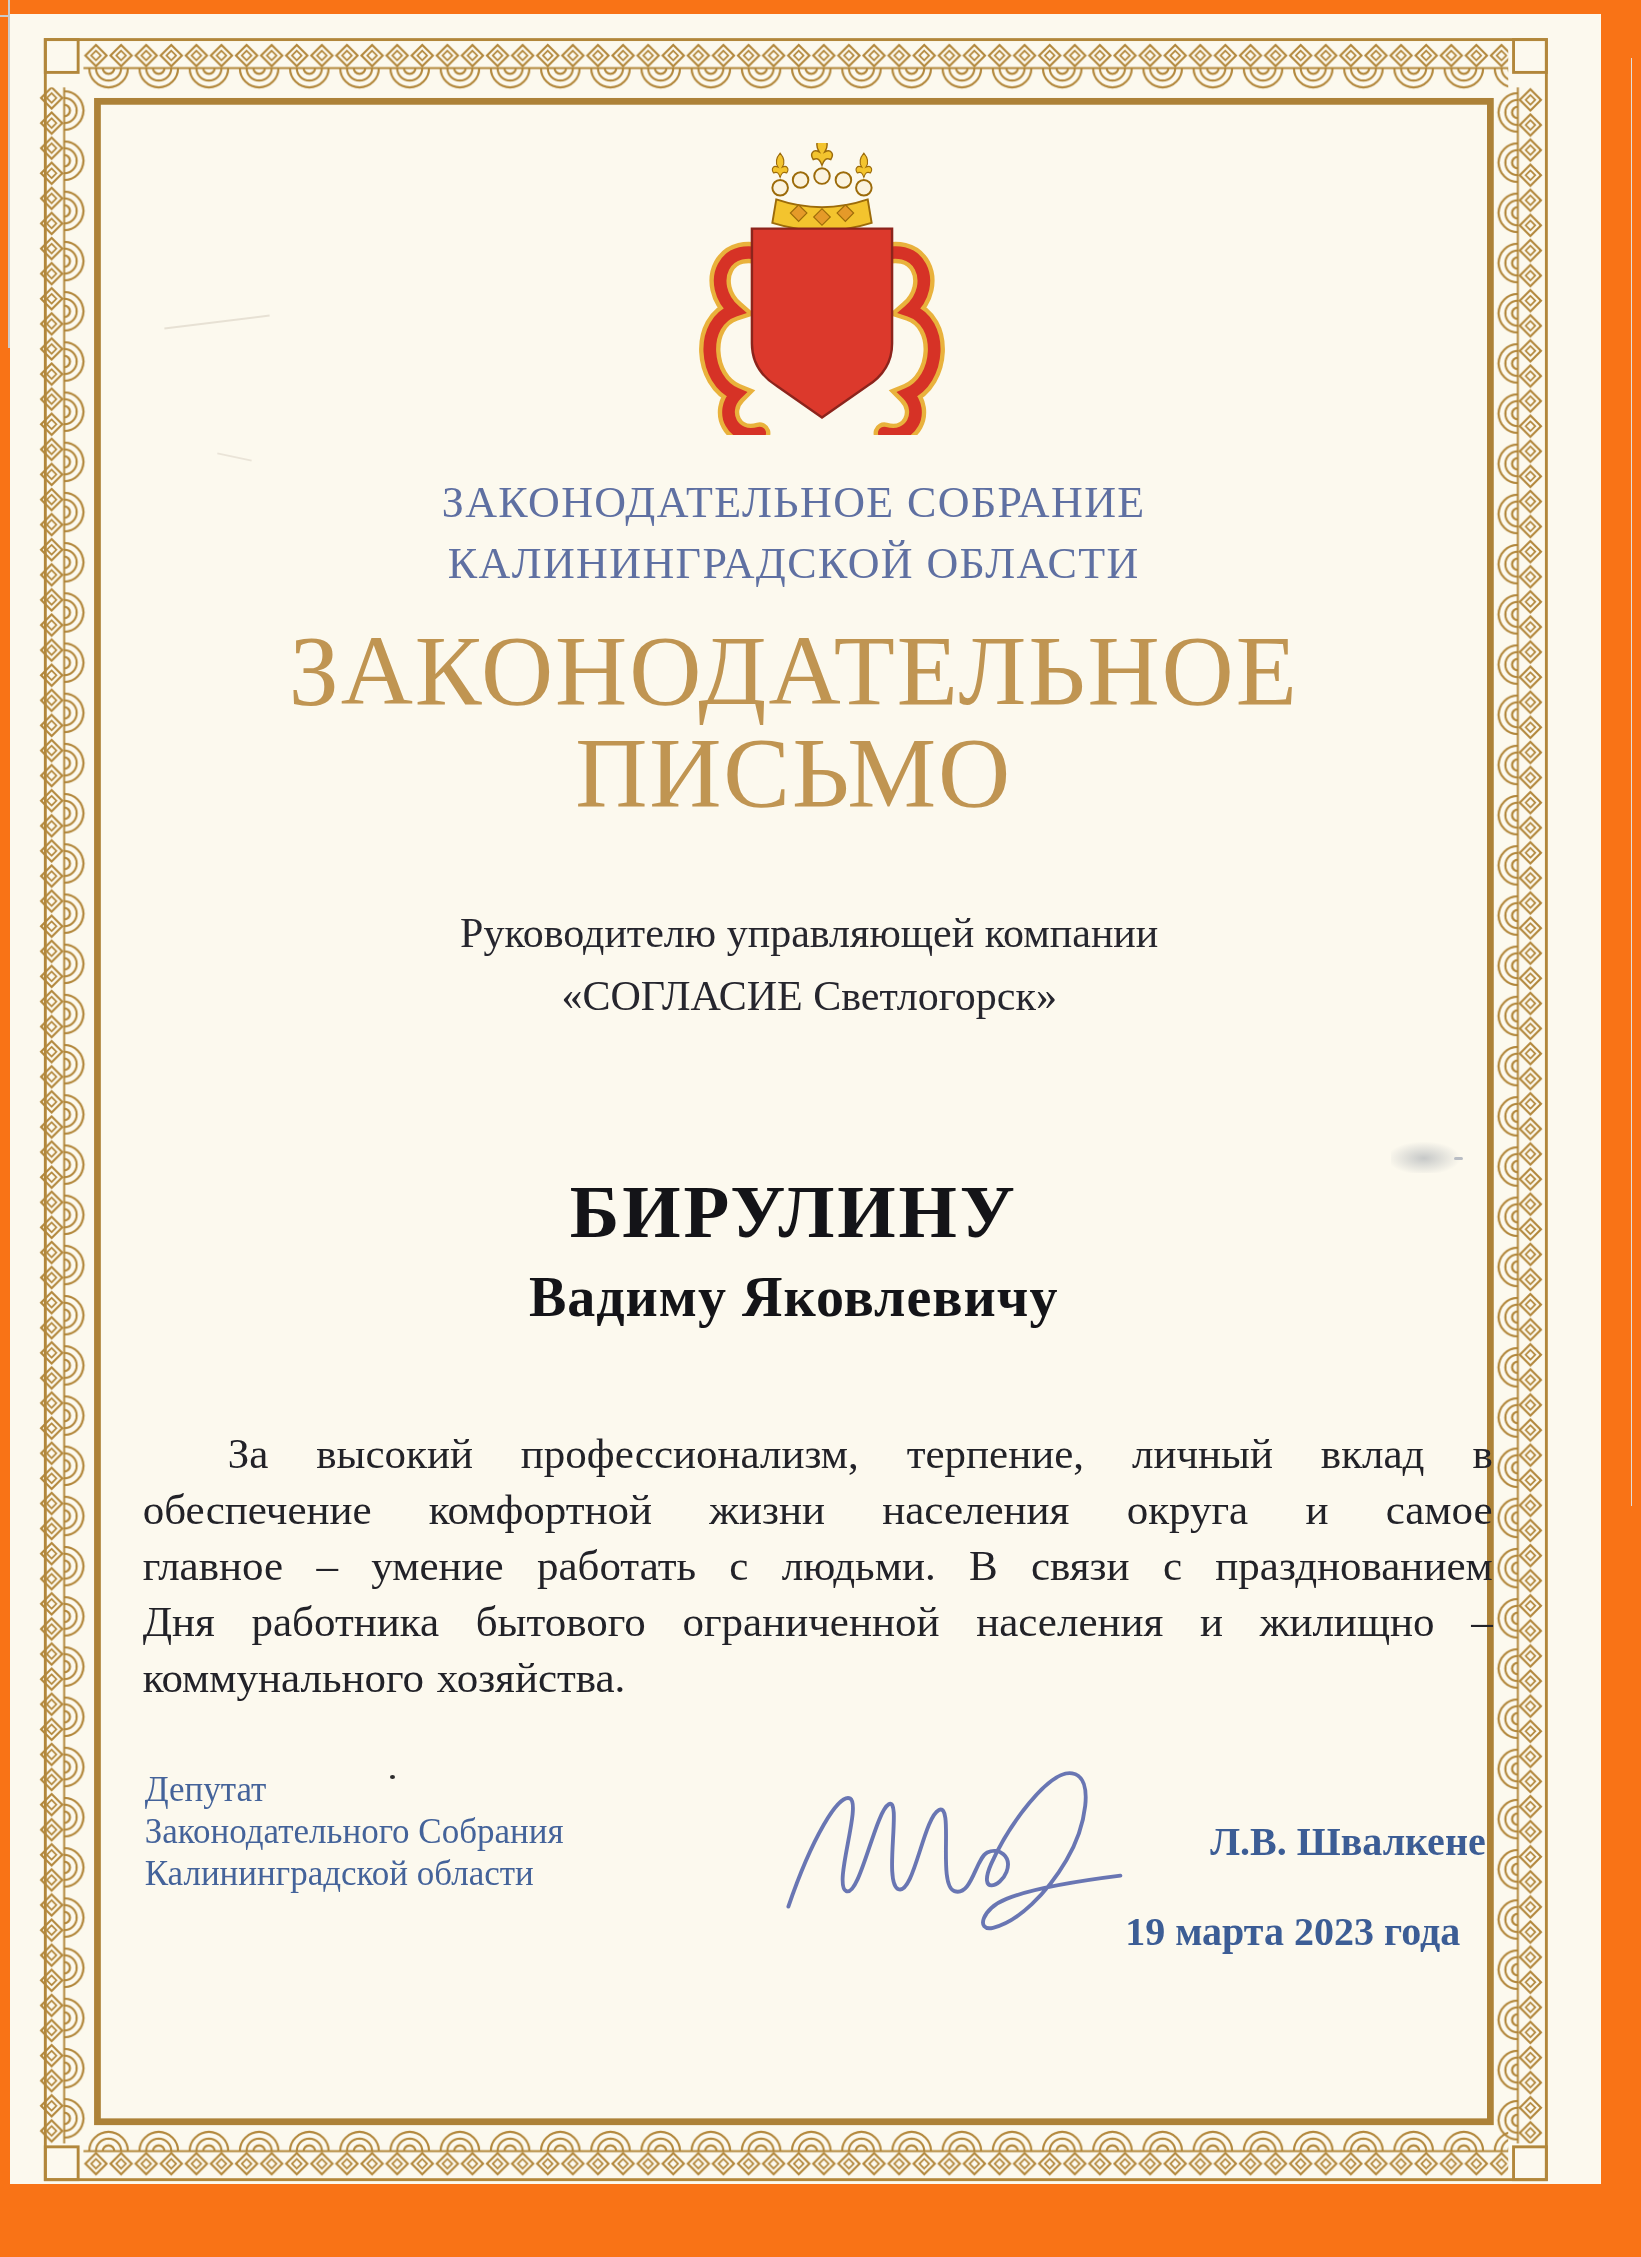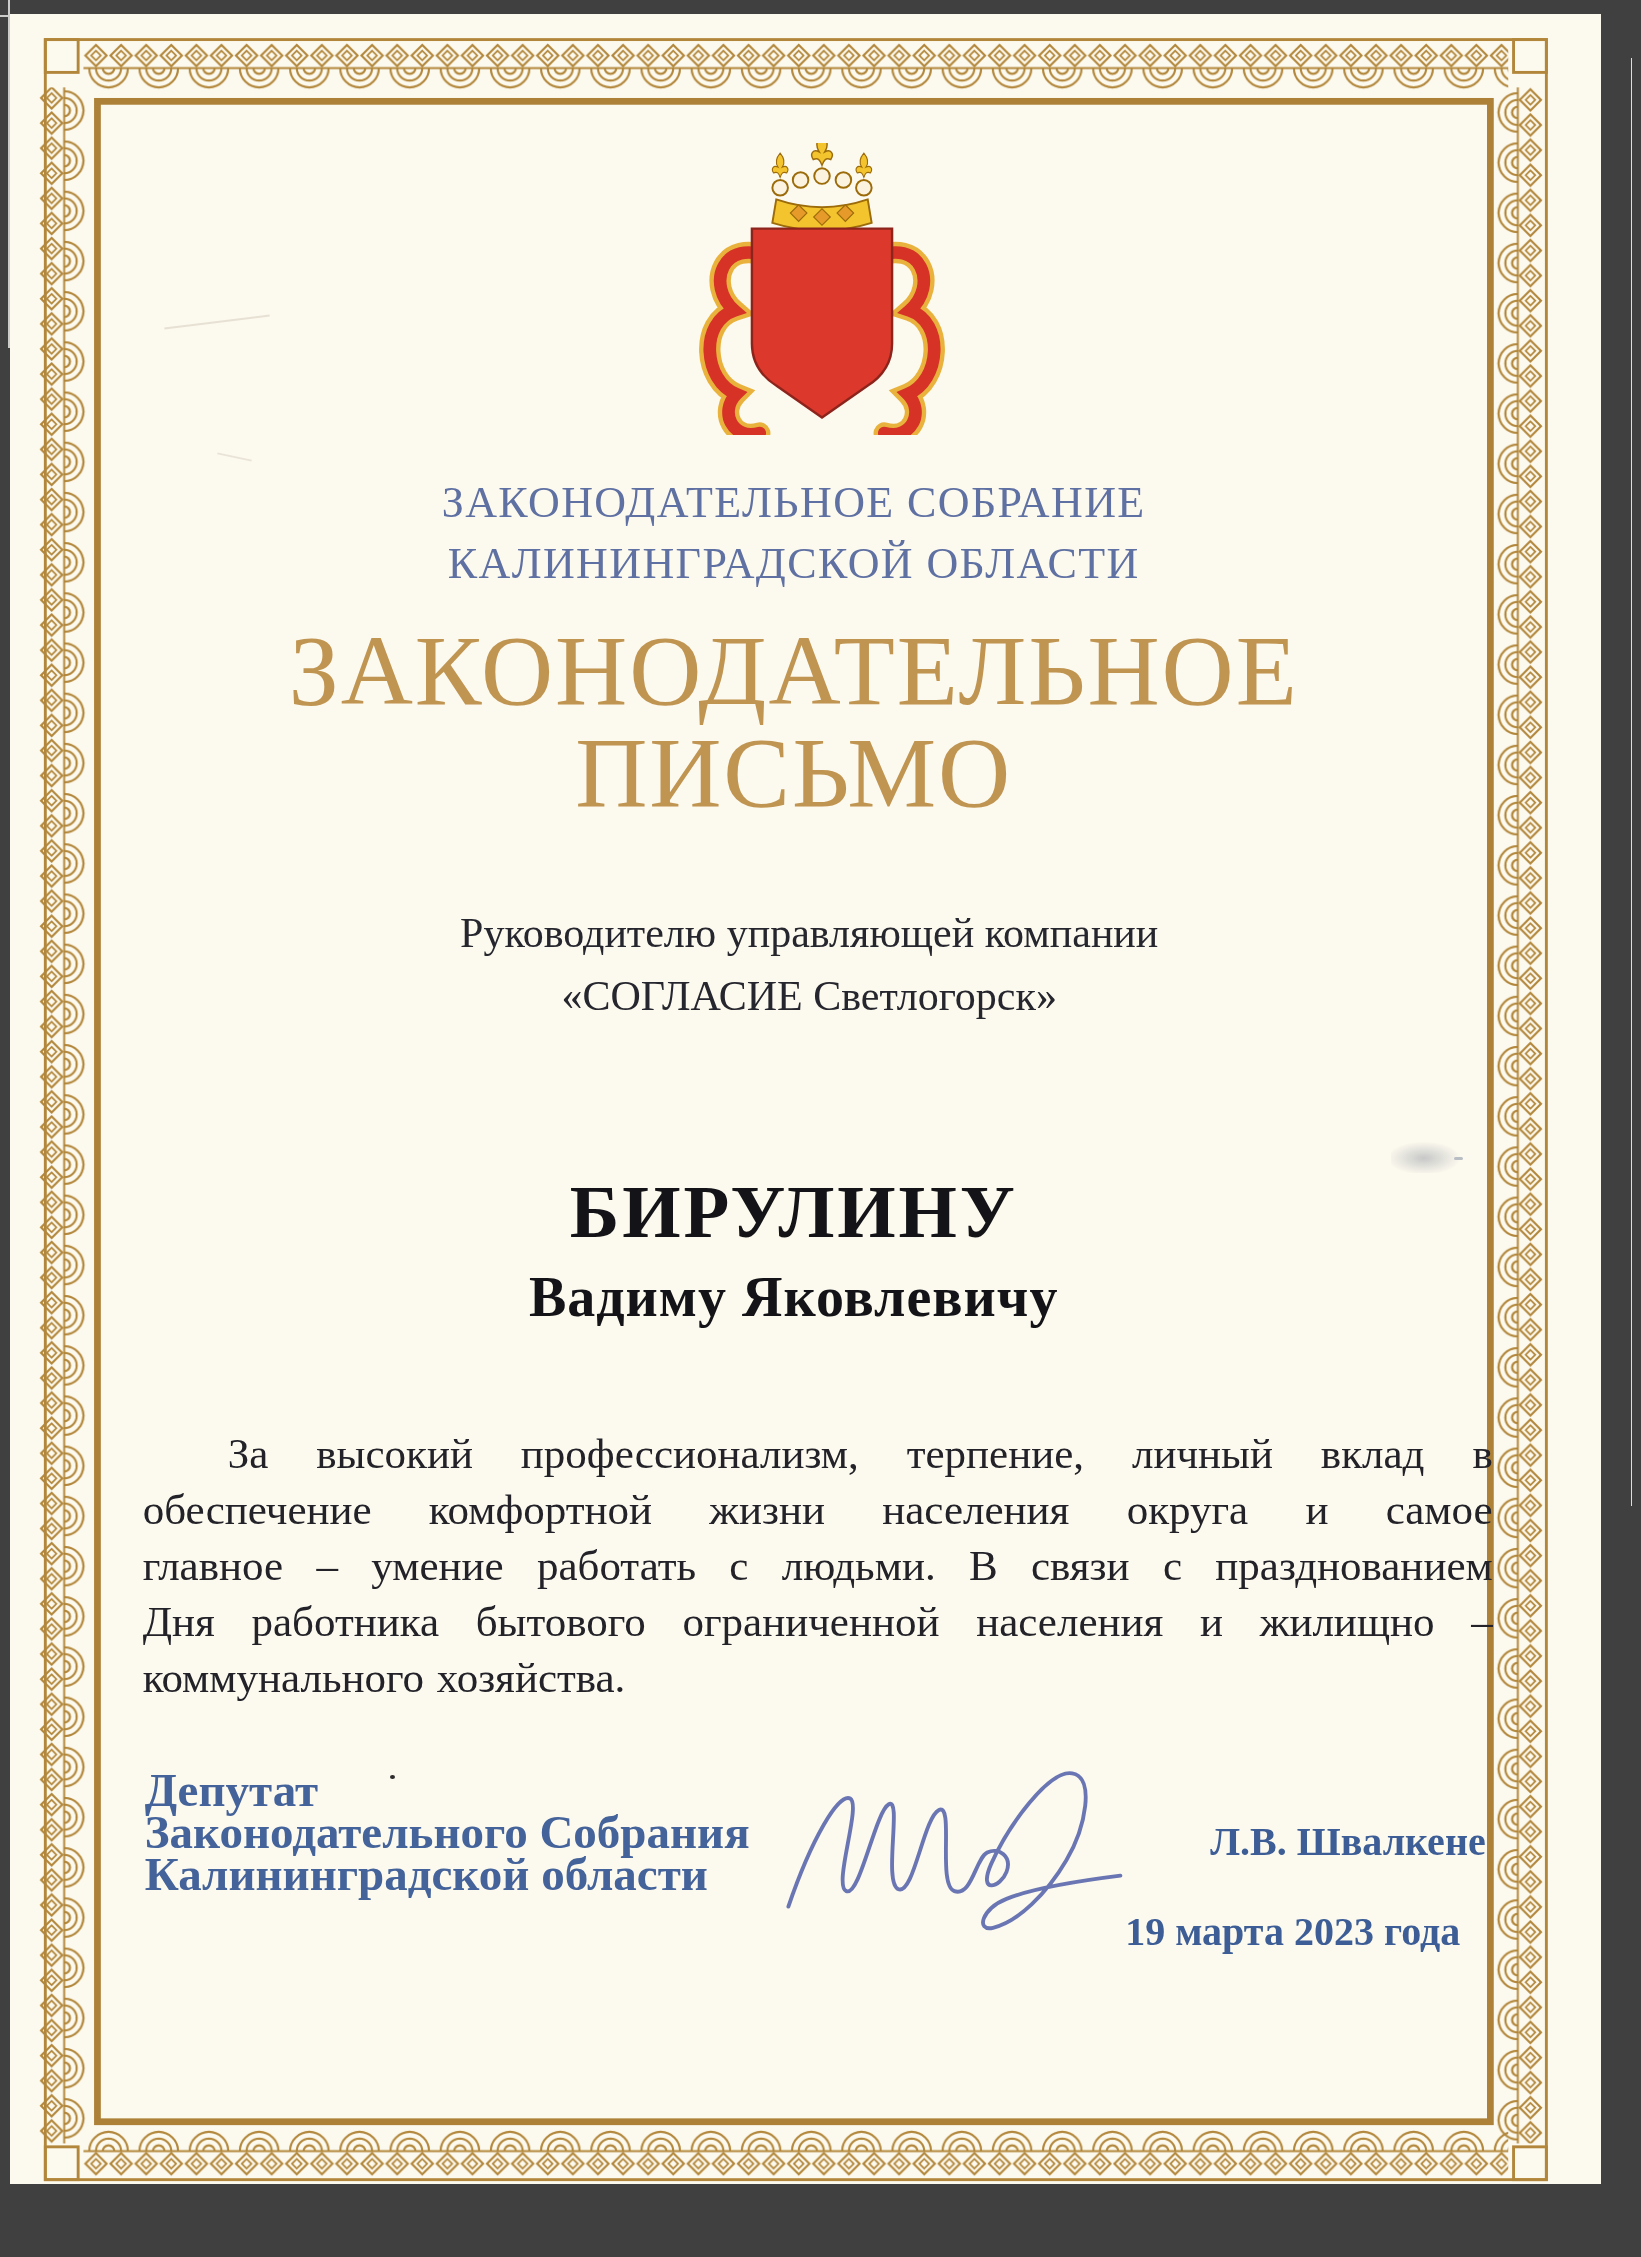--- a/index.html
+++ b/index.html
@@ -1,16 +1,16 @@
 <!DOCTYPE html>
 <html><head>
 <meta charset="utf-8">
 <style>
   html,body{margin:0;padding:0;background:#ffffff;}
-  .page{position:relative;width:1641px;height:2257px;background:#404040;overflow:hidden;
+  .page{position:relative;width:1641px;height:2257px;background:#f97316;overflow:hidden;
         font-family:"Liberation Serif","DejaVu Serif",serif;}
   
   .scan-line{position:absolute;background:#cccccb;}
   .paper{position:absolute;left:9.7px;top:13.5px;width:1591px;height:2170px;background:#fcf9ee;}
   .border-svg{position:absolute;left:0;top:0;}
   .emblem{position:absolute;left:666px;top:129px;width:292px;height:292px;}
   .center-block{position:absolute;left:0;width:1568px;text-align:center;}
   .org-block{top:458px;}
   .org-line{color:#5f70a2;font-size:44px;line-height:61px;letter-spacing:1.4px;}
   .title-block{top:606px;}
@@ -18,21 +18,21 @@
   .recipient-block{top:888px;}
   .recipient-line{color:#26262e;font-size:42px;line-height:63px;padding-left:31px;}
   .name1{top:1155px;color:#141418;font-size:75px;font-weight:bold;letter-spacing:2.9px;}
   .name2{top:1251px;color:#141418;font-size:56px;font-weight:bold;letter-spacing:1px;}
   .body-block{position:absolute;left:133px;top:1412px;width:1350px;color:#222228;
               font-size:43px;line-height:56px;}
   .body-line{text-align:justify;text-align-last:justify;word-spacing:1.9px;}
   .body-line.first{padding-left:85px;}
   .body-line.last{text-align-last:left;}
   .signer-block{position:absolute;left:135px;top:1755px;color:#44639a;
-                font-size:47px;font-weight:bold;line-height:42px;}
+                font-size:35px;font-weight:normal;line-height:42px;}
   .signature-svg{position:absolute;left:761px;top:1738px;}
   .signer-name{position:absolute;left:1090px;top:1804px;width:386px;text-align:right;
                color:#3c5d95;font-size:40px;font-weight:bold;}
   .date-line{position:absolute;left:1090px;top:1894px;width:386px;text-align:center;
              color:#3c5d95;font-size:40px;font-weight:bold;}
   
   .speck{position:absolute;left:380px;top:1761px;width:5.8px;height:4.8px;background:#2c2c2c;border-radius:45%;}
   .smudge{position:absolute;left:1381px;top:1126px;width:73px;height:33px;opacity:.55;
           background:radial-gradient(ellipse at 45% 55%, #9aa0a8 0%, rgba(154,160,168,0) 65%);}
   .smudge-dash{position:absolute;left:1444px;top:1143px;width:9.7px;height:3.9px;background:#b9bdc4;border-radius:1.9px;}

